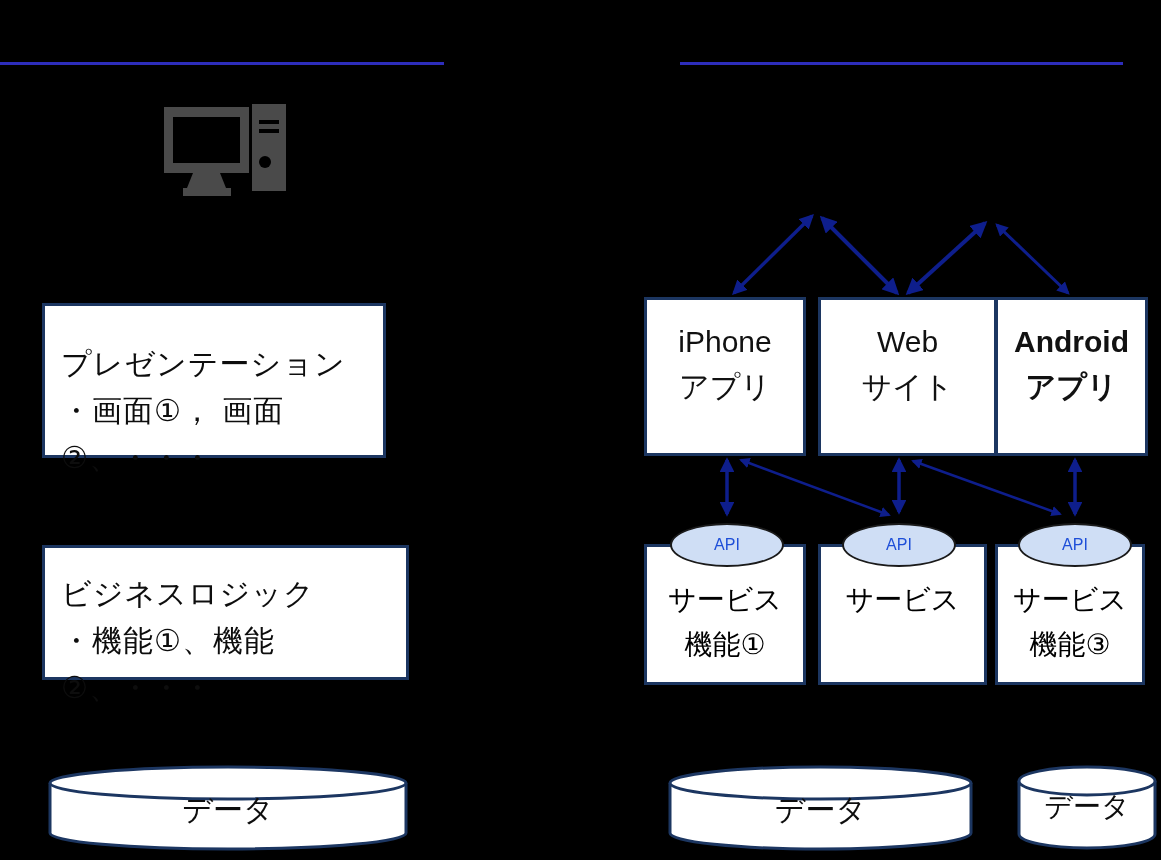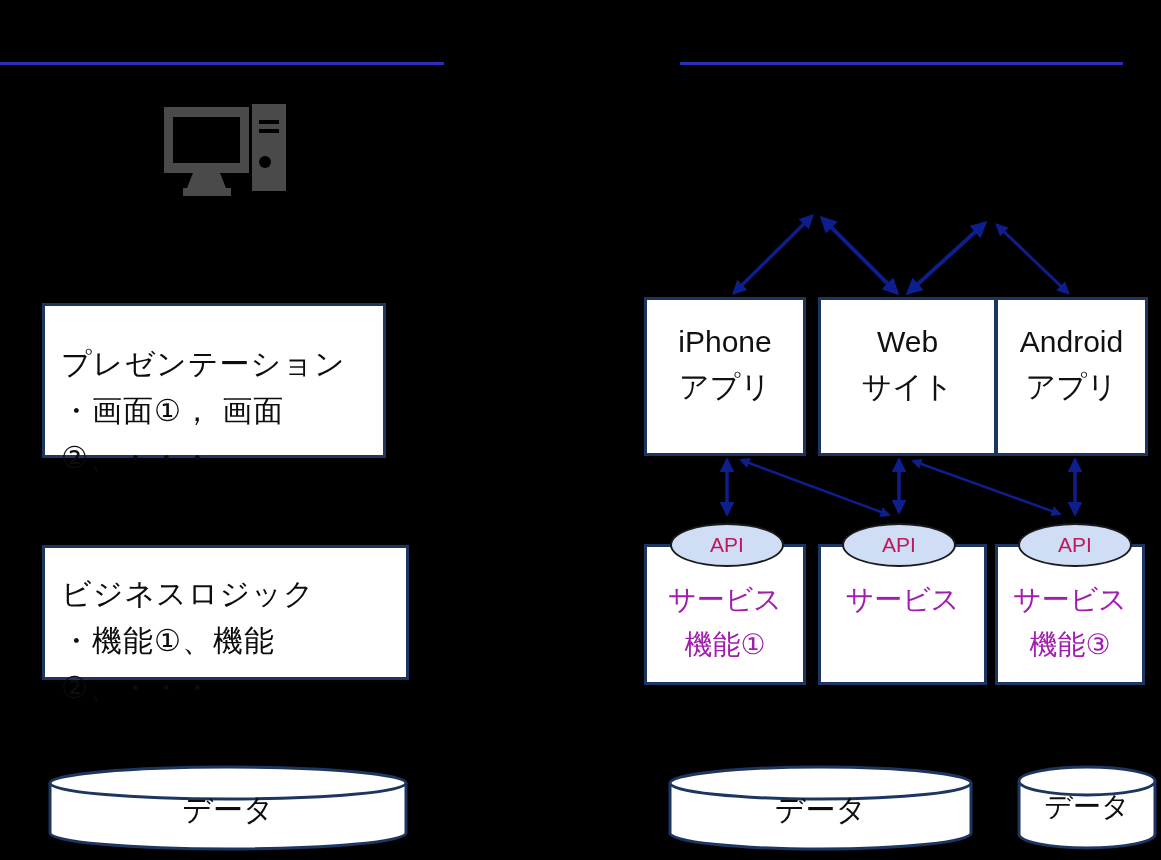--- a/index.html
+++ b/index.html
@@ -17,28 +17,28 @@
   .leftbox{
     font-size:30px;line-height:47px;color:#0d0d0d;
     padding:34px 8px 0 16px;letter-spacing:1px;
   }
   .appbox{
     display:flex;flex-direction:column;align-items:center;justify-content:center;
     font-size:30px;line-height:45px;color:#111;text-align:center;
     padding-bottom:26px;
   }
   .servicebox{
-    font-size:28px;line-height:45px;color:#a21caf;text-align:center;
+    font-size:28px;line-height:45px;color:#000000;text-align:center;
     padding-top:30px;box-sizing:border-box;
   }
   .api-oval{
     width:114px;height:44px;border-radius:50%;
     background:#cfdef5;border:2px solid #1a1a1a;box-sizing:border-box;
     display:flex;align-items:center;justify-content:center;
-    font-size:21px;color:#be185d;
+    font-size:16px;color:#1d4ed8;
   }
   .cyl-label{
     position:absolute;left:0;top:26px;width:100%;text-align:center;
     font-size:30px;color:#0d0d0d;
   }
   svg{display:block;}
 </style>
 </head>
 <body>
 
@@ -75,21 +75,21 @@
 </div>
 
 <div class="abs whitebox appbox" style="left:644px;top:297px;width:162px;height:159px;">
   <div>iPhone</div>
   <div>アプリ</div>
 </div>
 <div class="abs whitebox appbox" style="left:818px;top:297px;width:179px;height:159px;">
   <div>Web</div>
   <div>サイト</div>
 </div>
-<div class="abs whitebox appbox" style="left:995px;top:297px;width:153px;height:159px;">
+<div class="abs whitebox appbox" style="left:995px;top:297px;width:153px;height:159px;font-weight:bold;">
   <div>Android</div>
   <div>アプリ</div>
 </div>
 
 <div class="abs whitebox servicebox" style="left:644px;top:544px;width:162px;height:141px;">
   <div>サービス</div>
   <div>機能①</div>
 </div>
 <div class="abs whitebox servicebox" style="left:818px;top:544px;width:169px;height:141px;">
   <div>サービス</div>

